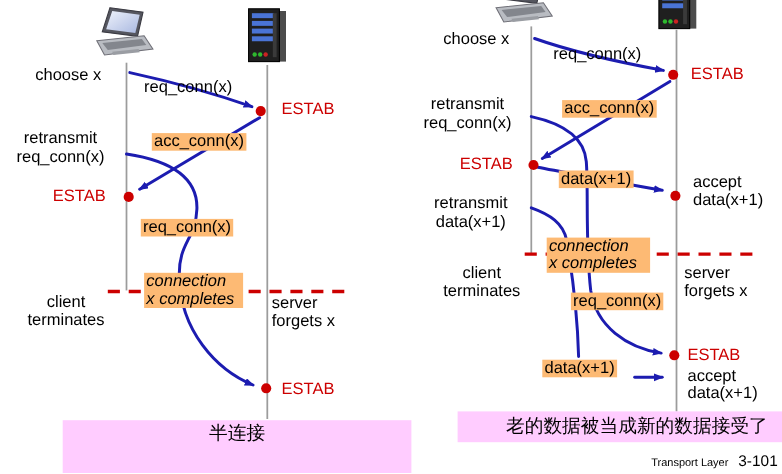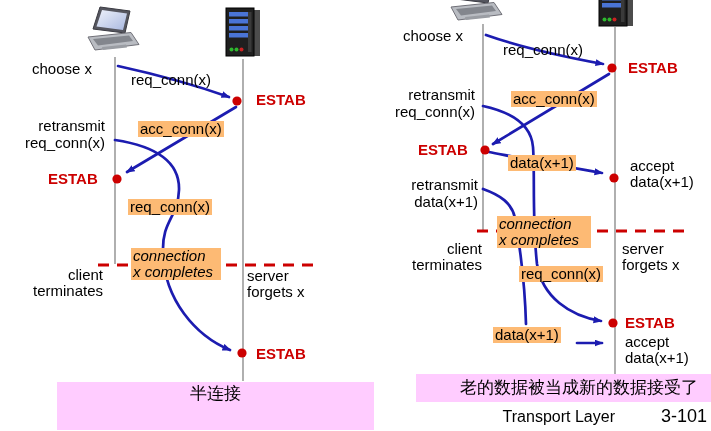--- a/index.html
+++ b/index.html
@@ -7,31 +7,31 @@
     position:relative;width:711px;height:431px;background:#fff;overflow:hidden;
     font-family:"Liberation Sans",sans-serif;color:#000;
   }
   svg{position:absolute;left:0;top:0;}
   .timeline{stroke:var(--timeline-gray);stroke-width:1.6;fill:none;}
   .arrow{stroke:var(--arrow-blue);stroke-width:2.7;fill:none;stroke-linecap:round;}
   .dot{fill:var(--state-red);stroke:none;}
   .dash{stroke:var(--state-red);stroke-width:3;fill:none;stroke-dasharray:11 8;}
   .ah{fill:var(--arrow-blue);}
   .lbl{position:absolute;font-size:15px;line-height:16px;white-space:nowrap;}
-  .estab{color:var(--state-red);font-weight:bold;}
+  .estab{color:var(--state-red);}
   .opaque{background:#fdba74;padding:0 2px;}
-  .r{text-align:right;}
+  .r{text-align:center;}
   .c{text-align:left;font-style:italic;}
   .caption{
     position:absolute;background:var(--caption-pink);text-align:center;
     font-size:17px;color:#000;
   }
   .footer{position:absolute;right:4px;bottom:4px;display:flex;align-items:baseline;gap:9px;}
-  .footer .fl{font-size:16px;}
-  .footer .fp{font-size:18px;margin-left:37px;}
+  .footer .fl{font-size:10px;}
+  .footer .fp{font-size:14px;}
 </style>
 </head>
 <body>
 
 <div id="slide">
 
   <svg width="711" height="431" viewBox="0 0 711 431">
     <defs>
       <marker id="ah" markerWidth="9" markerHeight="8" refX="7.5" refY="3.5" orient="auto" markerUnits="userSpaceOnUse">
         <path d="M0,0 L9,3.5 L0,7 Z" class="ah"></path>

